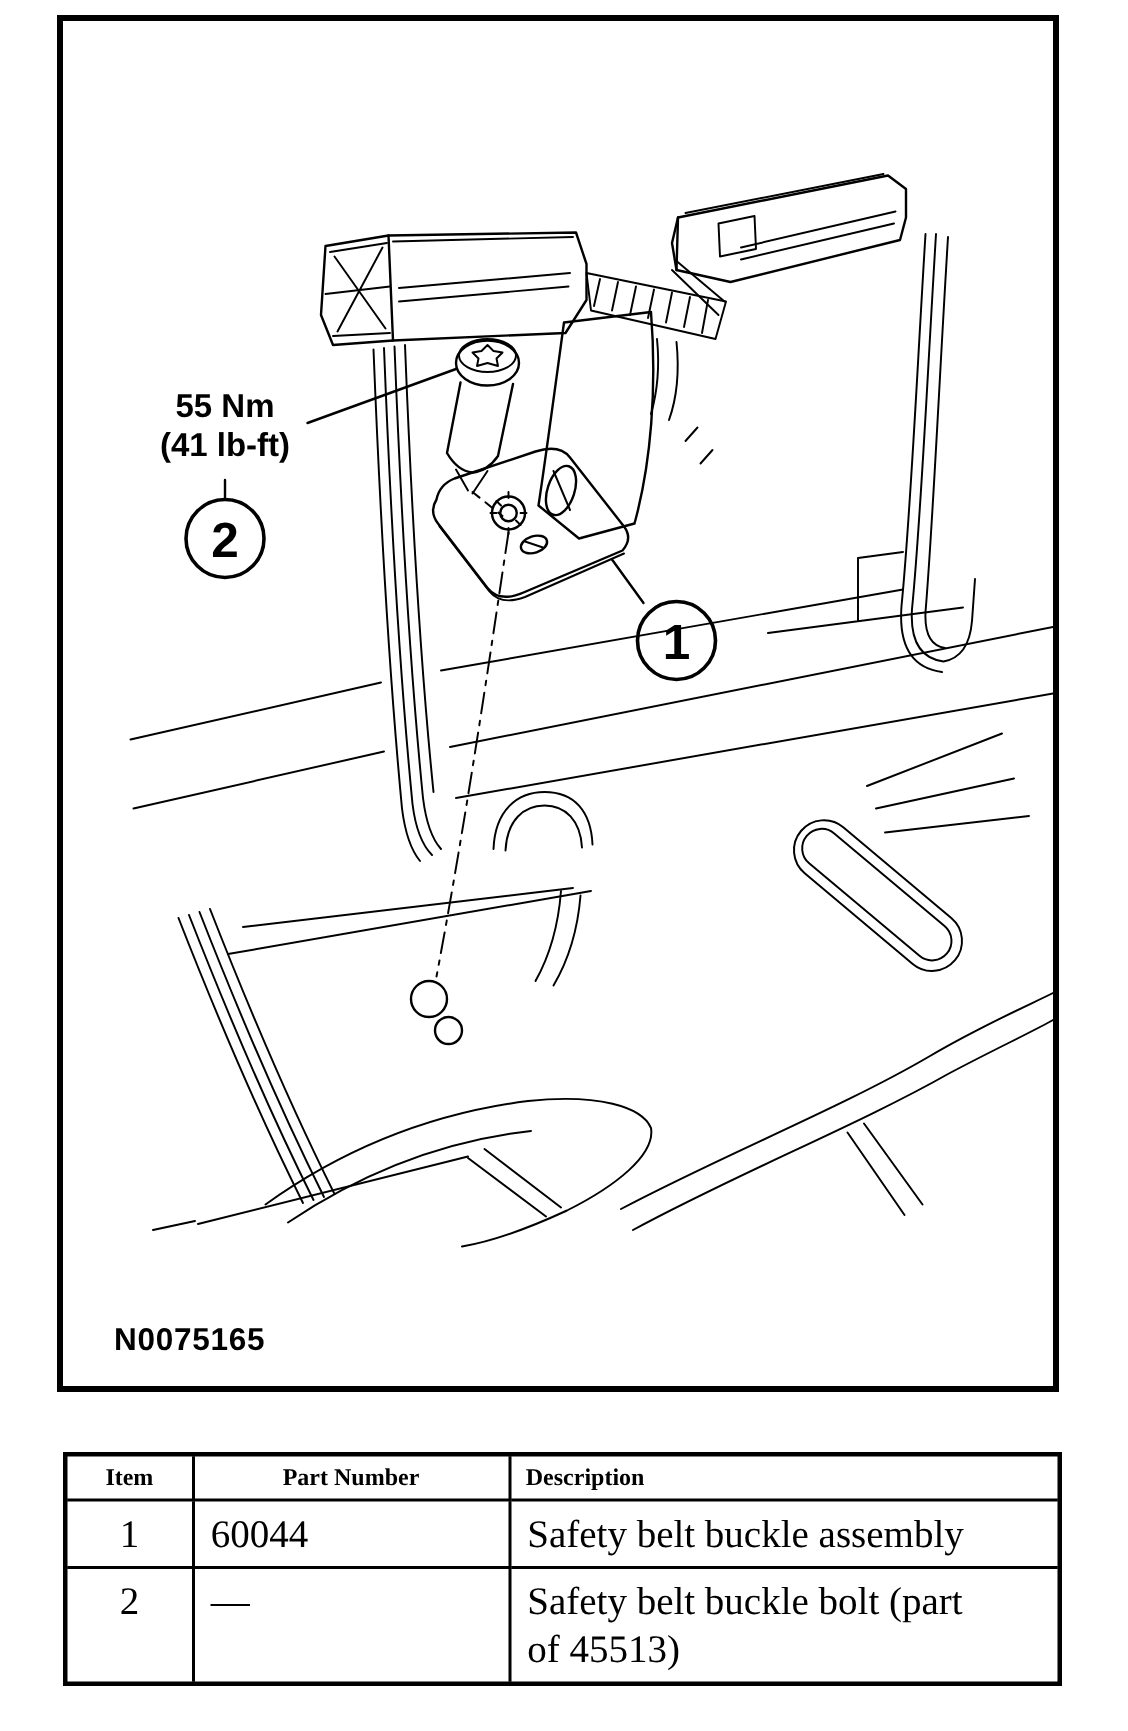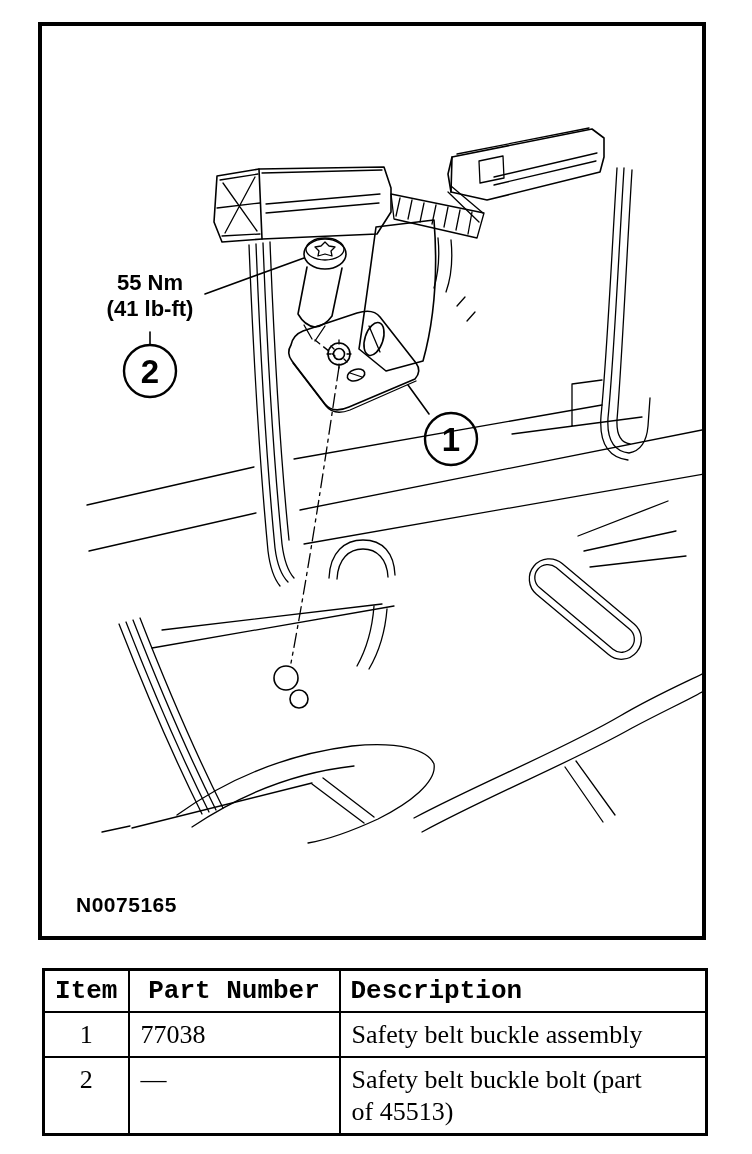--- a/index.html
+++ b/index.html
@@ -1,34 +1,34 @@
 <!DOCTYPE html>
 <html style="--line: #000000; --bg: #ffffff;"><head>
 <meta charset="utf-8">
 <style>
   html,body{margin:0;padding:0;background:#fff;}
   body{width:752px;height:1154px;position:relative;overflow:hidden;
        font-family:"Liberation Sans",sans-serif;color:var(--line,#000);}
   .page{position:absolute;inset:0;background:var(--bg,#fff);}
-  .figure-box{position:absolute;left:38px;top:22px;width:668px;height:918px;
+  .figure-box{position:absolute;left:38px;top:10px;width:668px;height:918px;
               border:4px solid var(--line,#000);box-sizing:border-box;background:var(--bg,#fff);}
   .figure-box svg{display:block;}
   svg .ln{stroke:var(--line,#000);fill:none;stroke-width:1.6;stroke-linecap:round;stroke-linejoin:round;}
   svg .thin{stroke-width:1.3;}
   svg .co{stroke-width:2.4;}
   svg text{fill:var(--line,#000);}
   .lbl{font-family:"Liberation Sans",sans-serif;font-weight:700;font-size:22px;}
   .callout-num{font-family:"Liberation Sans",sans-serif;font-weight:700;font-size:33px;}
   .figid{font-family:"Liberation Sans",sans-serif;font-weight:700;font-size:21px;letter-spacing:0.5px;}
   .parts-table{position:absolute;left:42px;top:968px;width:666px;
                border-collapse:collapse;table-layout:fixed;
                border:3.5px solid var(--line,#000);
                font-family:"Liberation Serif",serif;font-size:26px;line-height:1.2;}
   .parts-table th,.parts-table td{border:2.5px solid var(--line,#000);vertical-align:top;}
-  .parts-table th{font-family:Liberation Mono, monospace;font-weight:700;font-size:26px;
+  .parts-table th{font-family:Liberation Serif, serif;font-weight:700;font-size:16px;
                   text-align:left;padding:5px 10px 4px 10px;}
   .parts-table th.c-item,.parts-table th.c-part{text-align:center;}
   .parts-table td{padding:6px 11px;}
   .parts-table td.cell-item{text-align:center;}
   .parts-table td.cell-desc{padding-right:58px;margin-top:20px;}
 </style>
 </head>
 <body>
 
 <div class="page">
@@ -153,21 +153,21 @@
     <thead>
       <tr>
         <th class="c-item">Item</th>
         <th class="c-part">Part Number</th>
         <th class="c-desc">Description</th>
       </tr>
     </thead>
     <tbody>
       <tr>
         <td class="cell-item">1</td>
-        <td class="cell-part">77038</td>
+        <td class="cell-part">60044</td>
         <td class="cell-desc">Safety belt buckle assembly</td>
       </tr>
       <tr>
         <td class="cell-item">2</td>
         <td class="cell-part">—</td>
         <td class="cell-desc">Safety belt buckle bolt (part of 45513)</td>
       </tr>
     </tbody>
   </table>
 

